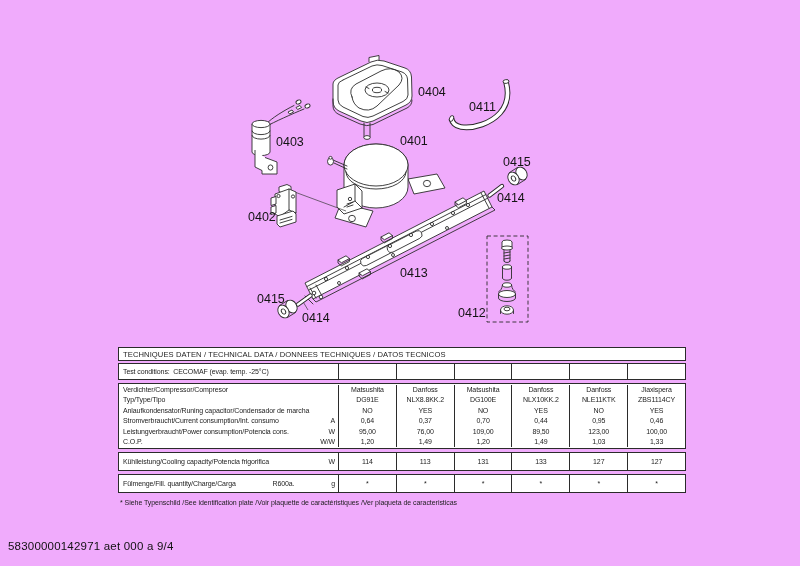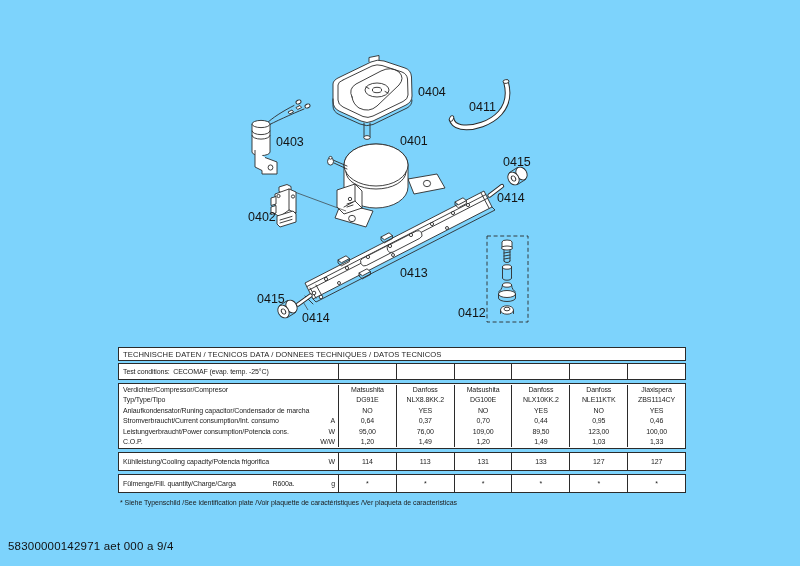--- a/index.html
+++ b/index.html
@@ -1,17 +1,17 @@
 <!DOCTYPE html>
 <html><head>
 <meta charset="utf-8">
 <style>
   html,body { margin:0; padding:0; background:#ffffff; }
   .page {
-    position:relative; width:800px; height:566px; background:#7dd3fc;
+    position:relative; width:800px; height:566px; background:#f0abfc;
     font-family:"Liberation Sans", sans-serif; color:#1c1c1c; overflow:hidden;
   }
 
   
   svg.diagram { position:absolute; left:0; top:0; width:800px; height:566px; }
   .ln { fill:none; stroke:#2b2b2b; stroke-width:0.9; stroke-linejoin:round; stroke-linecap:round; }
   .fw { fill:#ffffff; stroke:#2b2b2b; stroke-width:0.9; stroke-linejoin:round; }
   .thin { fill:none; stroke:#3a3a3a; stroke-width:0.7; }
   .tube-o { fill:none; stroke:#2b2b2b; stroke-width:5.6; stroke-linecap:butt; }
   .tube-i { fill:none; stroke:#ffffff; stroke-width:3.6; stroke-linecap:butt; }
@@ -195,21 +195,21 @@
     <text class="plabel" x="248" y="221">0402</text>
     <text class="plabel" x="400" y="277">0413</text>
     <text class="plabel" x="257" y="303">0415</text>
     <text class="plabel" x="302" y="322">0414</text>
     <text class="plabel" x="458" y="317">0412</text>
   </svg>
 
   <div class="tablewrap">
 
     <div class="box title-box">
-      <span>TECHNISCHE DATEN / TECNICOS DATA / DONNEES TECHNIQUES / DATOS TECNICOS</span>
+      <span>TECHNIQUES DATEN / TECHNICAL DATA / DONNEES TECHNIQUES / DATOS TECNICOS</span>
     </div>
 
     <div class="box grid testcond-box">
       <div class="lcell">
           <span>Test conditions:&nbsp; CECOMAF (evap. temp. -25°C)</span>
         </div>
       <div class="dcell"></div>
       <div class="dcell"></div>
       <div class="dcell"></div>
       <div class="dcell"></div>

